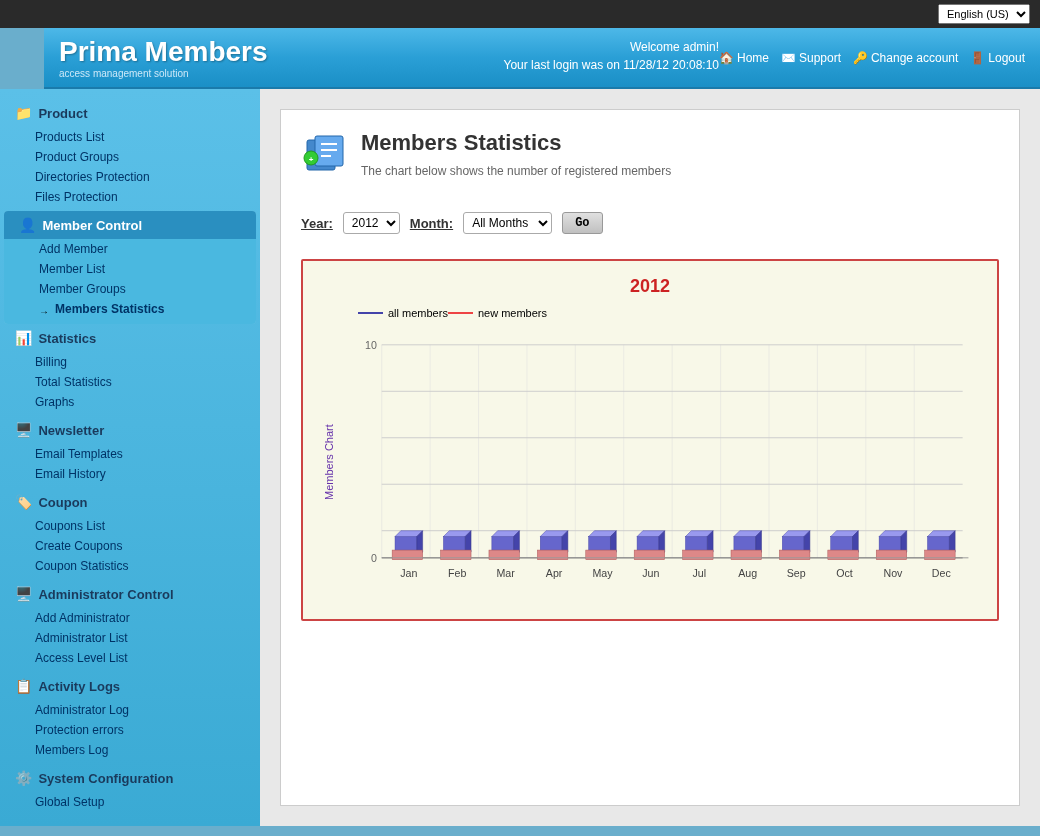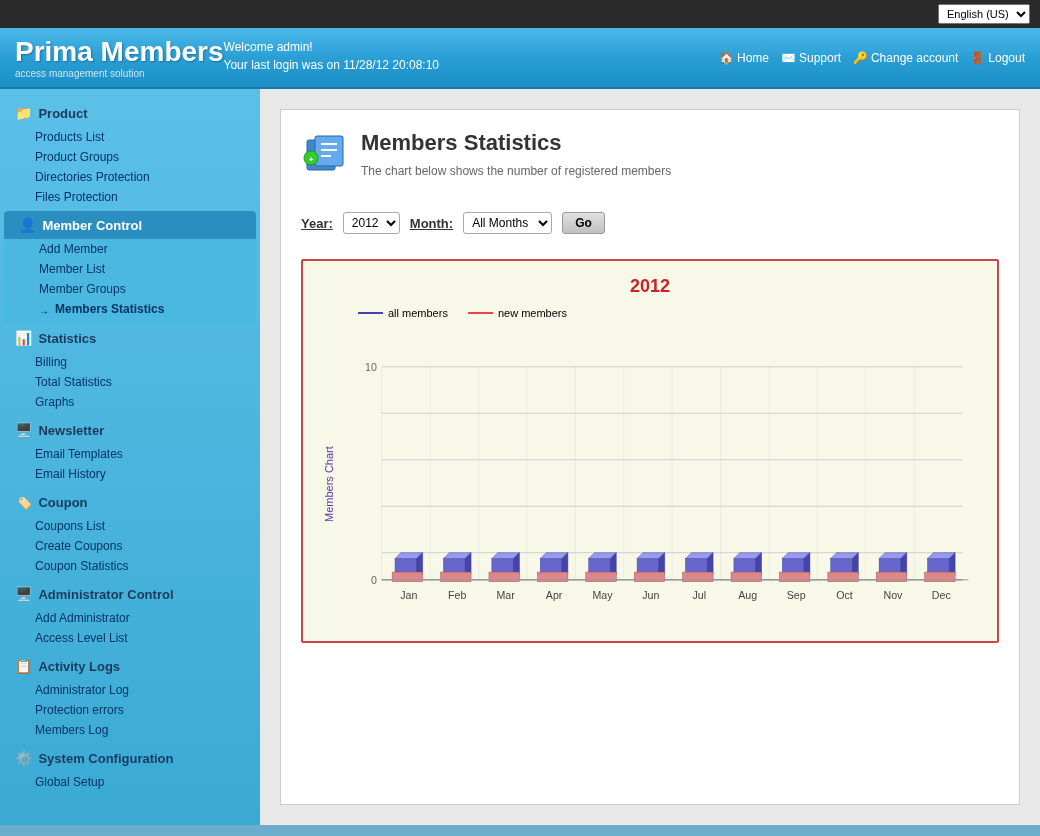--- a/index.html
+++ b/index.html
@@ -171,40 +171,40 @@
       background: #fff;
     }
     .go-btn {
       padding: 3px 12px;
       background: linear-gradient(180deg, #e0e0e0, #c0c0c0);
       border: 1px solid #999;
       border-radius: 3px;
       cursor: pointer;
       font-size: 12px;
       font-weight: bold;
+      font-family: Liberation Mono, monospace;
     }
 
     
     .chart-container {
       border: 2px solid #cc4444;
       background: #f8f8e8;
       padding: 15px;
       border-radius: 2px;
     }
     .chart-title {
       text-align: center;
       font-size: 18px;
       color: #cc2222;
       font-weight: bold;
       margin-bottom: 10px;
     }
     .chart-legend {
       display: flex;
-      gap: 20px;
-      margin-bottom: 24px;
+      margin-bottom: 2px;
       padding-left: 40px;
     }
     .legend-item {
       display: flex;
       align-items: center;
       gap: 5px;
       font-size: 11px;
     }
     .legend-line {
       width: 25px;
@@ -235,37 +235,38 @@
       padding: 4px 10px;
       align-items: flex-end;
     }
     .top-bar select {
       font-size: 11px;
       padding: 2px 4px;
     }
 
     .header-wrapper {
       position: relative;
+      margin-left: 44px;
     }
   </style>
 </head>
 <body>
 
 <div class="top-bar">
   <select>
     <option>English (US)</option>
   </select>
 </div>
 
 <div class="header header-wrapper">
   <div class="logo-area">
     <div class="logo-title">Prima Members</div>
     <div class="logo-sub">access management solution</div>
   </div>
-  <div style="flex:1; display:flex; flex-direction:column; align-items:flex-start;">
+  <div style="flex:1; display:flex; flex-direction:column; align-items:flex-end;">
     <div class="welcome-text">Welcome admin!</div>
     <div class="welcome-text">Your last login was on 11/28/12 20:08:10</div>
   </div>
   <div class="header-links">
     <a href="#">
       <span>🏠</span>
       <span>Home</span>
     </a>
     <a href="#">
       <span>✉️</span>
@@ -374,20 +375,23 @@
         </div>
       </div>
       <div class="sidebar-section">
         <div class="sidebar-section-header">
           <span class="icon">🖥️</span>
           <span>Administrator Control</span>
         </div>
         <div class="sidebar-items">
           <div class="sidebar-item">
             <a href="#">Add Administrator</a>
+          </div>
+          <div class="sidebar-item">
+            <a href="#">Administrator List</a>
           </div>
           <div class="sidebar-item">
             <a href="#">Access Level List</a>
           </div>
         </div>
       </div>
       <div class="sidebar-section">
         <div class="sidebar-section-header">
           <span class="icon">📋</span>
           <span>Activity Logs</span>

